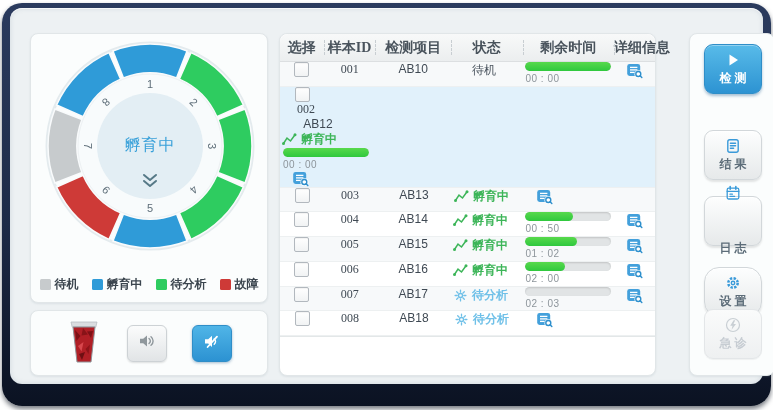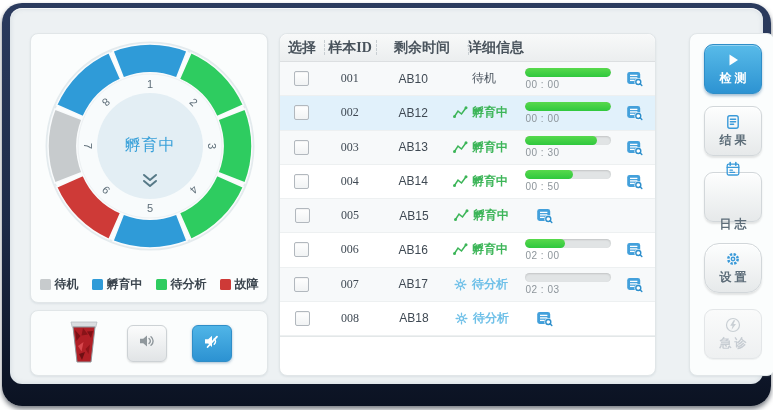--- a/index.html
+++ b/index.html
@@ -23,23 +23,23 @@
   .snd-gray{background:linear-gradient(#fbfcfc,#e1e4e6);border:1px solid #cdd2d5;box-shadow:0 1px 2px rgba(0,0,0,.12);}
   .snd-blue{background:linear-gradient(#50b5e7,#2c92d2);border:1px solid #2f8ec8;box-shadow:0 1px 3px rgba(30,90,140,.4);}
   
   #panel-table{left:269px;top:25px;width:377px;height:343px;display:flex;flex-direction:column;background:#fff;}
   .t-header{display:flex;align-items:center;height:27px;min-height:27px;background:linear-gradient(#f8f9f9,#ebeeef);
             border-bottom:1px solid #dcdfe1;border-radius:8px 8px 0 0;}
   .t-h{font-size:14px;font-weight:bold;color:#49535c;text-align:center;white-space:nowrap;position:relative;line-height:27px;}
   .t-h + .t-h::before{content:'';position:absolute;left:0;top:6px;bottom:6px;border-left:1px dashed #c8ced2;}
   .c1{width:44px;}.c2{width:52px;font-family:Liberation Serif, serif;}.c3{width:76px;}.c4{width:72px;}.c5{width:92px;}.c6{width:41px;}
   .t-body{flex:1;display:flex;flex-direction:column;}
-  .t-row{flex:1;display:flex;align-items:center;border-bottom:1px solid #edf0f1;background:#fff;}
+  .t-row{flex:1;display:flex;align-items:flex-start;border-bottom:1px solid #edf0f1;background:#fff;}
   .t-row:nth-child(odd){background:#f7f9fa;}
-  .t-row.hl{background:#e1f1fb;}
+  .t-row.hl{background:#e1f1fb;flex-direction:column;}
   .cell{display:flex;align-items:center;justify-content:center;font-size:12px;color:#3f4953;box-sizing:border-box;}
   .cb{width:13px;height:13px;border:1px solid #b2b8be;border-radius:2px;background:linear-gradient(#fff,#f1f3f4);
       box-shadow:inset 0 1px 1px rgba(0,0,0,.05);cursor:pointer;}
   .st{justify-content:flex-start;padding-left:2px;gap:4px;}
   .st-ic{width:15px;height:14px;display:inline-flex;align-items:center;justify-content:center;}
   .st-tx{font-size:12px;font-weight:bold;}
   .pg{display:flex;flex-direction:column;align-items:flex-start;width:86px;}
   .bar{width:86px;height:9px;border-radius:5px;background:#e1e4e5;box-shadow:inset 0 1px 2px rgba(0,0,0,.14);overflow:hidden;}
   .fill{height:100%;border-radius:5px;background:linear-gradient(#58d94c,#2fc83e);}
   .time{font-size:10px;color:#8d959b;margin-top:2px;letter-spacing:.5px;}
@@ -50,21 +50,21 @@
         font-size:12px;color:#49535c;font-weight:bold;cursor:pointer;}
   
   #panel-side{left:679px;top:25px;width:86px;height:343px;}
   .sbtn{position:absolute;left:14px;width:58px;height:50px;border-radius:9px;display:flex;flex-direction:column;
         align-items:center;justify-content:center;gap:2px;font-size:12px;font-weight:bold;cursor:pointer;
         letter-spacing:3px;text-indent:3px;box-sizing:border-box;}
   .sbtn .ic{height:17px;display:flex;align-items:center;justify-content:center;}
   .sbtn-primary{background:linear-gradient(#58bbe9,#2d93d2);border:1px solid #2f8ec8;color:#fff;
         box-shadow:0 2px 3px rgba(40,100,150,.4), inset 0 1px 0 rgba(255,255,255,.35);}
   .sbtn-normal{background:linear-gradient(#fdfefe,#e6e9ea);border:1px solid #d2d7da;color:#5d6d79;
-        box-shadow:0 2px 2px rgba(0,0,0,.1), inset 0 1px 0 #fff;}
+        box-shadow:0 2px 2px rgba(0,0,0,.1), inset 0 1px 0 #fff;margin-top:24px;}
   .sbtn-disabled{background:linear-gradient(#fafbfb,#eef0f1);border:1px solid #e3e6e8;color:#c6ccd2;
         box-shadow:0 1px 1px rgba(0,0,0,.05);cursor:default;}
 </style>
 </head>
 <body>
 
 <div class="stage">
   <div class="frame"></div>
   <div class="screen">
 
@@ -140,20 +140,22 @@
     <path d="M11.2,6 C13,7.6 13,9.6 11.2,11.2" stroke="#fff" stroke-width="1.4" fill="none" stroke-linecap="round"></path>
     <line x1="14" y1="3.6" x2="4.6" y2="14" stroke="#fff" stroke-width="1.8" stroke-linecap="round"></line>
             </svg></span>
       </div>
     </div>
 
     <div class="panel" id="panel-table">
       <div class="t-header" id="t-header">
           <div class="t-h c1">选择</div>
           <div class="t-h c2">样本ID</div>
+          <div class="t-h c3">检测项目</div>
+          <div class="t-h c4">状态</div>
           <div class="t-h c5">剩余时间</div>
           <div class="t-h c6">详细信息</div>
         </div>
       <div class="t-body" id="t-body">
           <div class="t-row">
             <div class="cell c1">
               <span class="cb"></span>
             </div>
     <div class="cell c2">001</div>
     <div class="cell c3">AB10</div>
@@ -230,28 +232,20 @@
     <div class="cell c4 st">
       <span class="st-ic">
                 <svg width="15" height="13" viewBox="0 0 15 13">
     <polyline points="1.5,10.5 5,5.2 8.5,8 13,1.8" fill="none" stroke="#3cb558" stroke-width="1.5"></polyline>
     <circle cx="1.5" cy="10.5" r="1.5" fill="#3cb558"></circle>
     <circle cx="13" cy="1.8" r="1.5" fill="#3cb558"></circle>
                 </svg>
               </span>
       <span class="st-tx" style="color:#3cb558;font-weight:bold">孵育中</span>
     </div>
-    <div class="cell c5">
-      <div class="pg">
-        <div class="bar">
-          <div class="fill" style="width:83%"></div>
-        </div>
-        <div class="time">00 : 30</div>
-      </div>
-    </div>
     <div class="cell c6">
               <span class="det">
                 <svg width="17" height="17" viewBox="0 0 17 17">
     <rect x="1.2" y="2" width="13" height="12" rx="2.4" fill="#43a0db"></rect>
     <line x1="4" y1="5.4" x2="11.4" y2="5.4" stroke="#fff" stroke-width="1.3"></line>
     <line x1="4" y1="7.9" x2="11.4" y2="7.9" stroke="#fff" stroke-width="1.3"></line>
     <line x1="4" y1="10.4" x2="8.6" y2="10.4" stroke="#fff" stroke-width="1.3"></line>
     <circle cx="12.5" cy="12.2" r="4" fill="#fff"></circle>
     <circle cx="12.3" cy="12" r="2.5" fill="#fff" stroke="#2e8fcc" stroke-width="1.4"></circle>
     <line x1="14.1" y1="13.8" x2="15.8" y2="15.5" stroke="#2e8fcc" stroke-width="1.5" stroke-linecap="round"></line>
@@ -305,20 +299,28 @@
     <div class="cell c3">AB15</div>
     <div class="cell c4 st">
       <span class="st-ic">
                 <svg width="15" height="13" viewBox="0 0 15 13">
     <polyline points="1.5,10.5 5,5.2 8.5,8 13,1.8" fill="none" stroke="#3cb558" stroke-width="1.5"></polyline>
     <circle cx="1.5" cy="10.5" r="1.5" fill="#3cb558"></circle>
     <circle cx="13" cy="1.8" r="1.5" fill="#3cb558"></circle>
                 </svg>
               </span>
       <span class="st-tx" style="color:#3cb558;font-weight:bold">孵育中</span>
+    </div>
+    <div class="cell c5">
+      <div class="pg">
+        <div class="bar">
+          <div class="fill" style="width:60%"></div>
+        </div>
+        <div class="time">01 : 02</div>
+      </div>
     </div>
     <div class="cell c6">
               <span class="det">
                 <svg width="17" height="17" viewBox="0 0 17 17">
     <rect x="1.2" y="2" width="13" height="12" rx="2.4" fill="#43a0db"></rect>
     <line x1="4" y1="5.4" x2="11.4" y2="5.4" stroke="#fff" stroke-width="1.3"></line>
     <line x1="4" y1="7.9" x2="11.4" y2="7.9" stroke="#fff" stroke-width="1.3"></line>
     <line x1="4" y1="10.4" x2="8.6" y2="10.4" stroke="#fff" stroke-width="1.3"></line>
     <circle cx="12.5" cy="12.2" r="4" fill="#fff"></circle>
     <circle cx="12.3" cy="12" r="2.5" fill="#fff" stroke="#2e8fcc" stroke-width="1.4"></circle>

